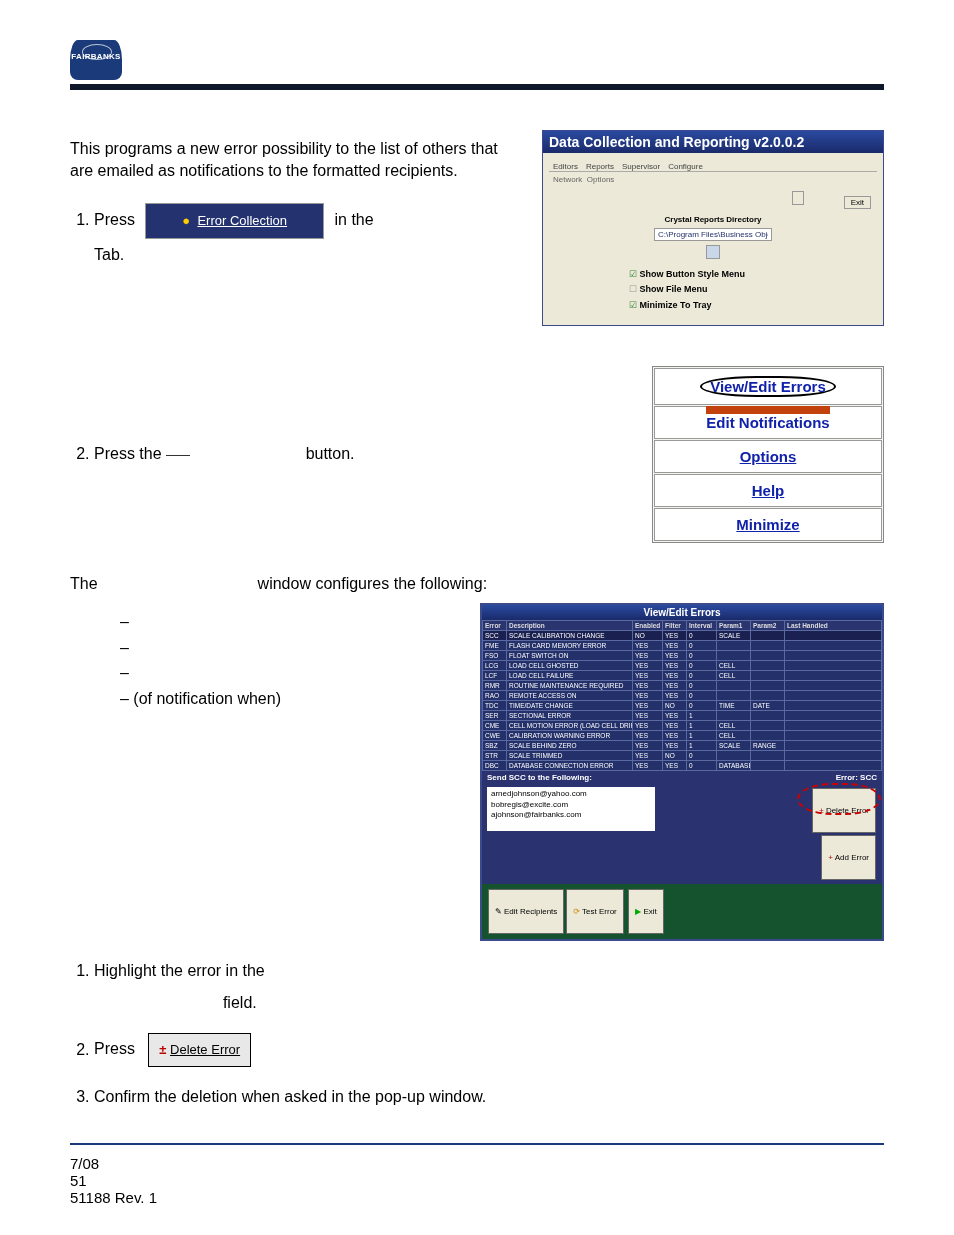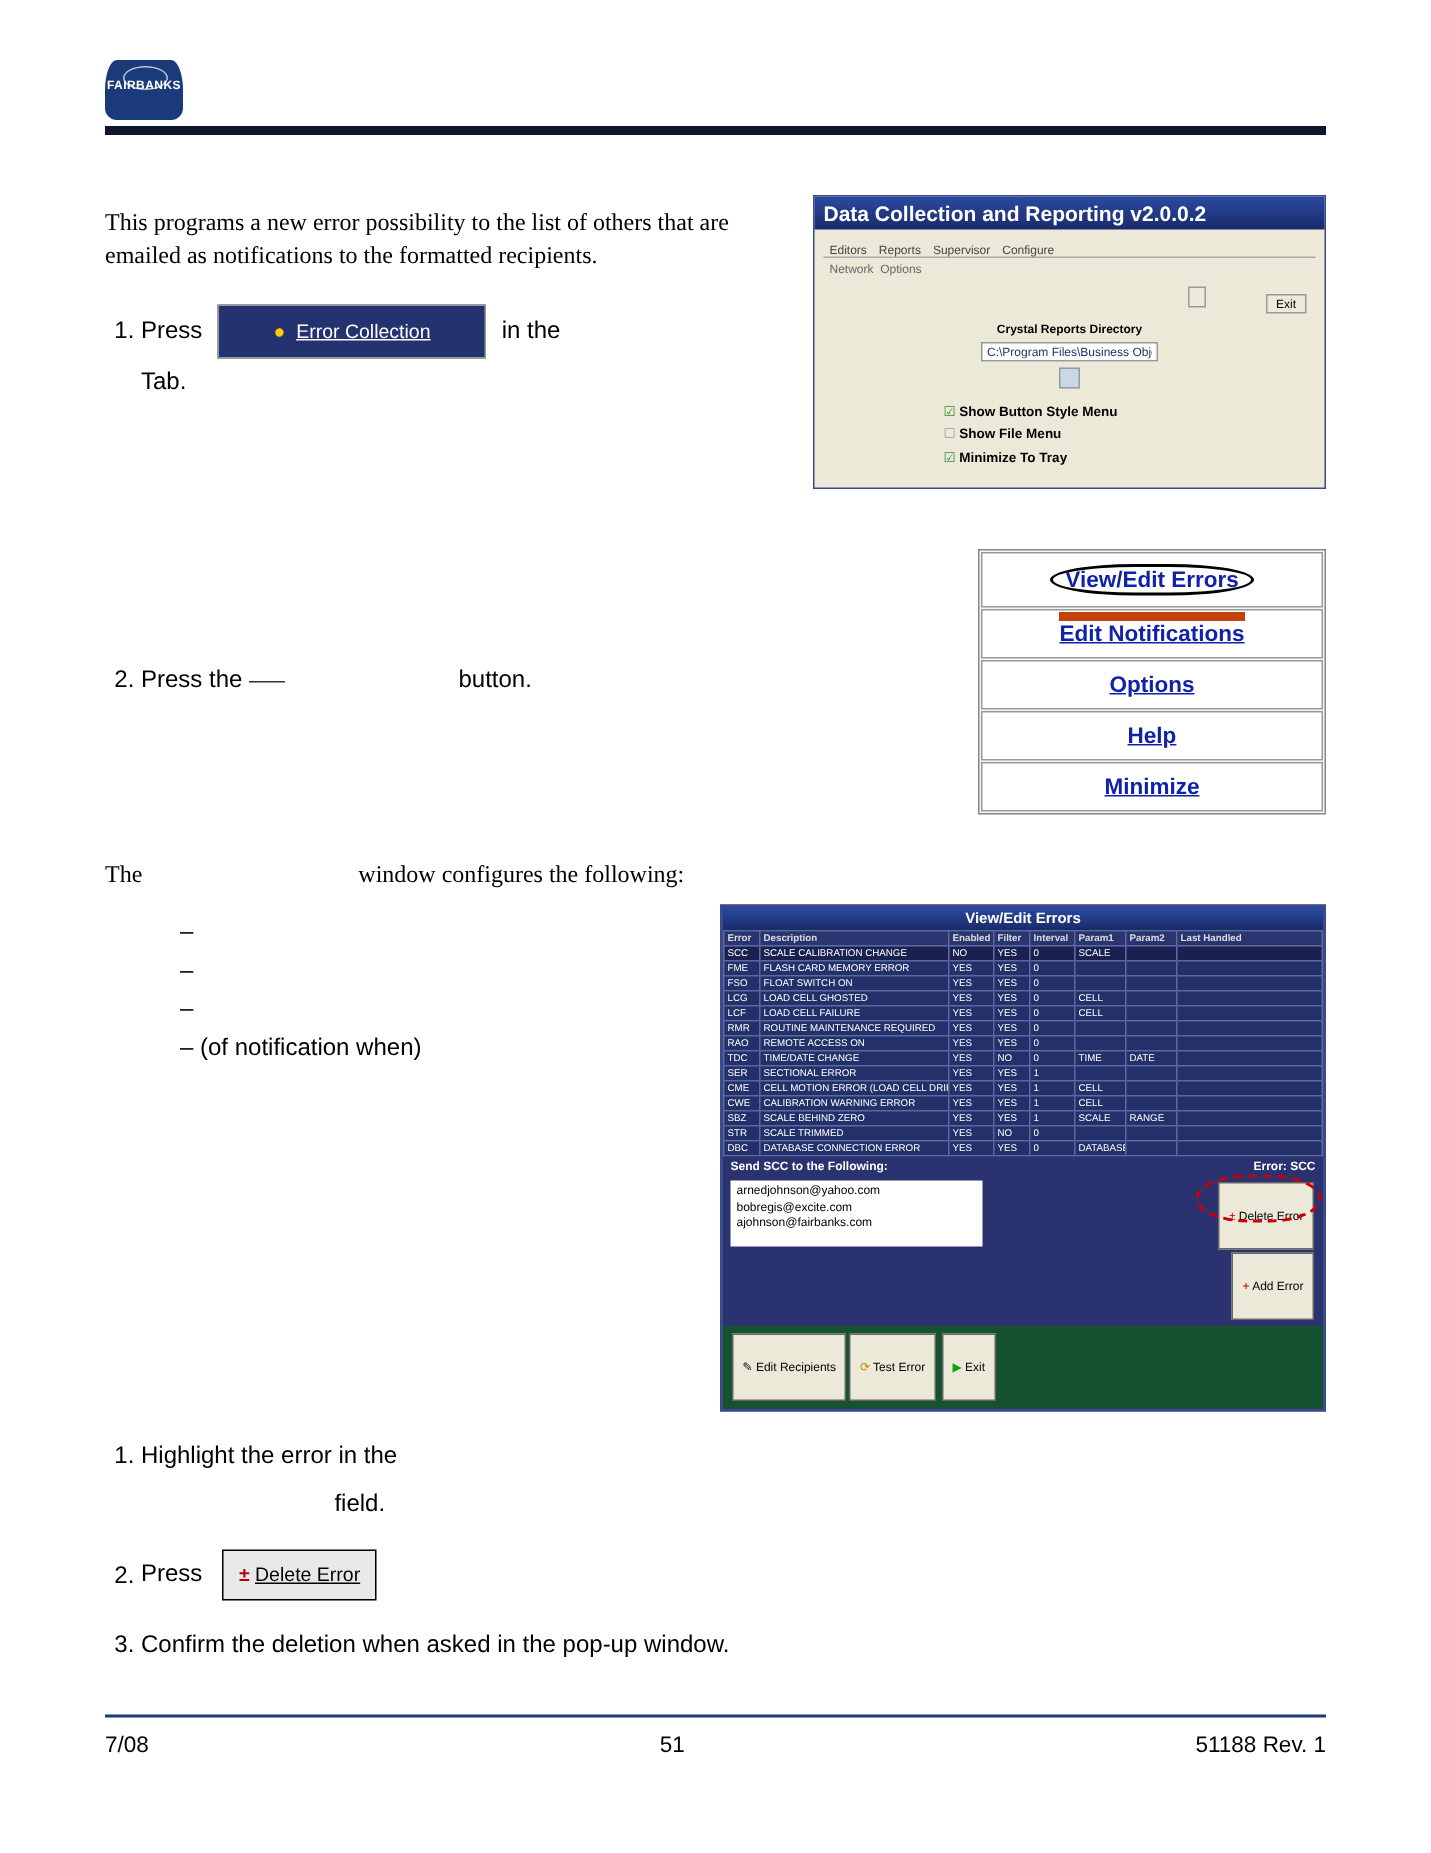--- a/index.html
+++ b/index.html
@@ -42,21 +42,21 @@
     border-radius: 50%;
     opacity: 0.7;
   }
   .section-row {
     display: flex;
     gap: 24px;
     align-items: flex-start;
   }
   .left-col { flex: 1; }
   .right-col { flex: 0 0 auto; }
-  .body-text { font-size: 16px; line-height: 1.4; margin: 8px 0; font-family: Liberation Serif, serif; }
+  .body-text { font-size: 16px; line-height: 1.4; margin: 8px 0; }
   ol.steps { padding-left: 24px; margin: 20px 0; }
   ol.steps li { font-size: 16px; margin: 14px 0; line-height: 2; }
   .err-collect-btn {
     display: inline-block;
     background: #24326f;
     color: #fff;
     border: 1px solid #999;
     padding: 4px 36px;
     font-size: 13px;
     vertical-align: middle;
@@ -145,21 +145,21 @@
     font-size: 15px;
     font-weight: bold;
     color: #1122aa;
     text-decoration: underline;
     background: #fff;
   }
   .menu-item.hl {
     position: relative;
   }
   .menu-item.str { text-decoration: none; }
-  .menu-item.str span { border-top: 6px solid #c2410c; text-decoration: underline; }
+  .menu-item.str span { border-top: 8px solid #c2410c; }
   .circled {
     border: 2px solid #000;
     border-radius: 50% / 60%;
     padding: 0 8px;
     display: inline-block;
   }
   .ve-panel {
     width: 400px;
     border: 2px solid #3a4a8a;
     background: #2a326f;
@@ -231,20 +231,21 @@
     height: 28px;
     pointer-events: none;
   }
   .footer {
     border-top: 2px solid #1a3a7a;
     display: flex;
     justify-content: space-between;
     padding: 10px 0 0 0;
     font-size: 15px;
     margin-top: 30px;
+    flex-direction: column;
   }
   .blank-line { display:inline-block; border-bottom: 1px solid #333; width: 24px; vertical-align: middle; }
   .bul-dash { list-style: none; padding-left: 20px; font-size: 16px; line-height: 1.6; margin: 6px 0 16px 30px; }
   .bul-dash li::before { content: "–  "; }
   .send-row {
     display:flex;
     justify-content: space-between;
     background:#2a326f;
     padding: 2px 5px;
     font-size: 8px;

